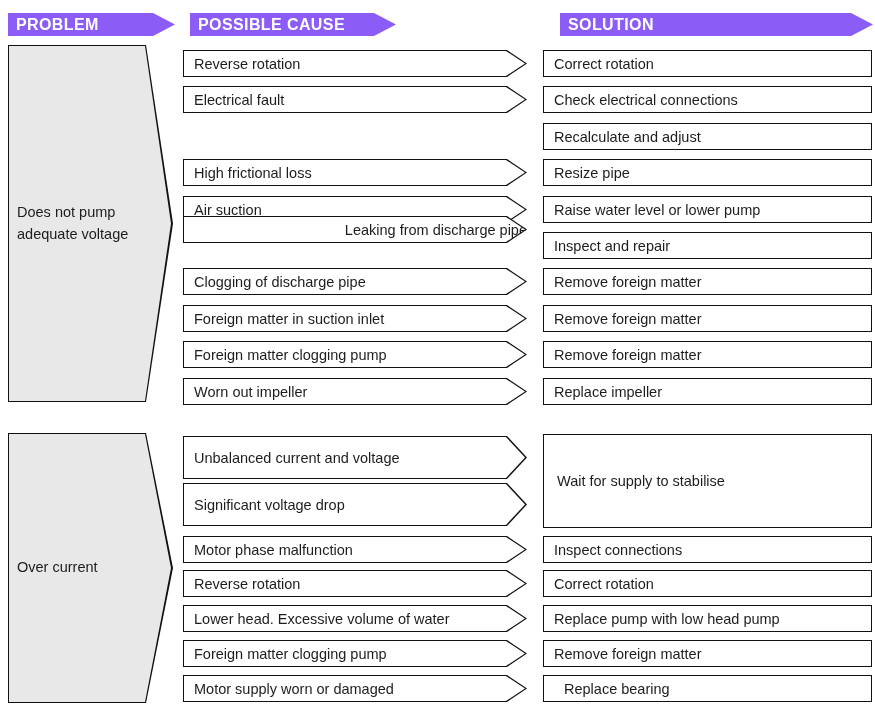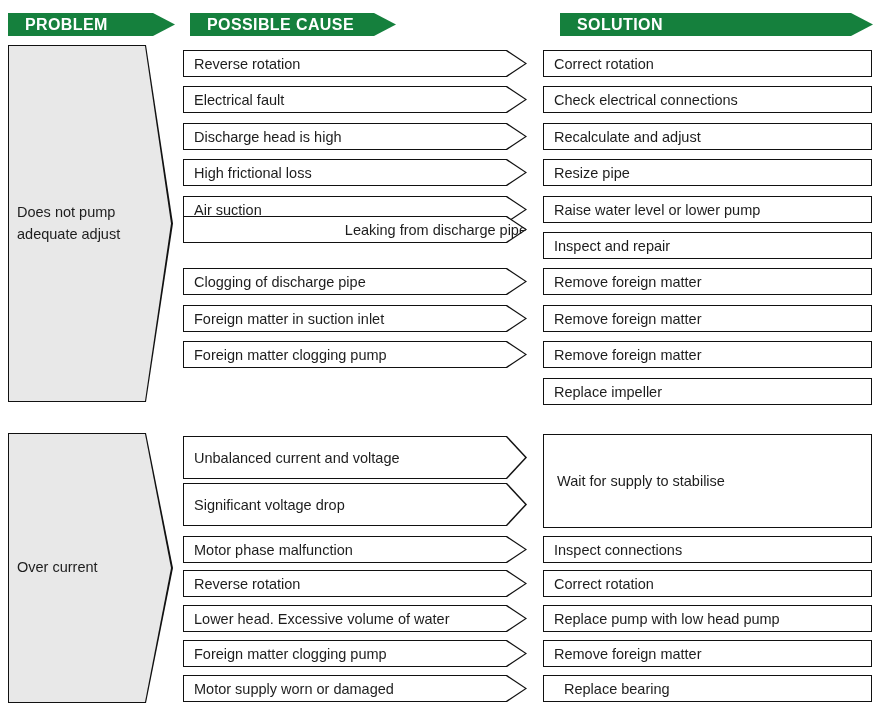--- a/index.html
+++ b/index.html
@@ -13,29 +13,29 @@
     height:715px;
     background:#ffffff;
     overflow:hidden;
   }
 
   
   .col-header {
     position:absolute;
     top:13px;
     height:23px;
-    background:#15803d;
+    background:#8b5cf6;
     color:#ffffff;
     clip-path: polygon(0 0, calc(100% - 22px) 0, 100% 50%, calc(100% - 22px) 100%, 0 100%);
     display:flex;
     align-items:center;
     font-weight:bold;
     font-size:16px;
     letter-spacing:0.4px;
-    padding-left:17px;
+    padding-left:8px;
   }
 
   
   .cause {
     position:absolute;
     left:183px;
     width:344px;
     height:27px;
     background:#111111;
     clip-path: polygon(0 0, calc(100% - 20px) 0, 100% 50%, calc(100% - 20px) 100%, 0 100%);
@@ -108,49 +108,49 @@
       <span>PROBLEM</span>
     </div>
   <div class="col-header" style="left:190px; width:206px;">
       <span>POSSIBLE CAUSE</span>
     </div>
   <div class="col-header" style="left:560px; width:313px;">
       <span>SOLUTION</span>
     </div>
 
   <div class="problem" style="top:45px; height:357px;">
-    <span class="txt">Does not pump adequate adjust</span>
+    <span class="txt">Does not pump adequate voltage</span>
   </div>
 
   <div class="cause" style="top:50px;">
       <span class="txt">Reverse rotation</span>
     </div>
   <div class="cause" style="top:86px;">
       <span class="txt">Electrical fault</span>
     </div>
-  <div class="cause" style="top:123px;">
-      <span class="txt">Discharge head is high</span>
-    </div>
   <div class="cause" style="top:159px;">
       <span class="txt">High frictional loss</span>
     </div>
   <div class="cause" style="top:196px;">
       <span class="txt">Air suction</span>
     </div>
   <div class="cause" style="top:216px;justify-content:flex-end;">
       <span class="txt">Leaking from discharge pipe</span>
     </div>
   <div class="cause" style="top:268px;">
       <span class="txt">Clogging of discharge pipe</span>
     </div>
   <div class="cause" style="top:305px;">
       <span class="txt">Foreign matter in suction inlet</span>
     </div>
   <div class="cause" style="top:341px;">
       <span class="txt">Foreign matter clogging pump</span>
+    </div>
+  <div class="cause" style="top:378px;">
+      <span class="txt">Worn out impeller</span>
     </div>
 
   <div class="sol" style="top:50px;">
       <span>Correct rotation</span>
     </div>
   <div class="sol" style="top:86px;">
       <span>Check electrical connections</span>
     </div>
   <div class="sol" style="top:123px;">
       <span>Recalculate and adjust</span>

